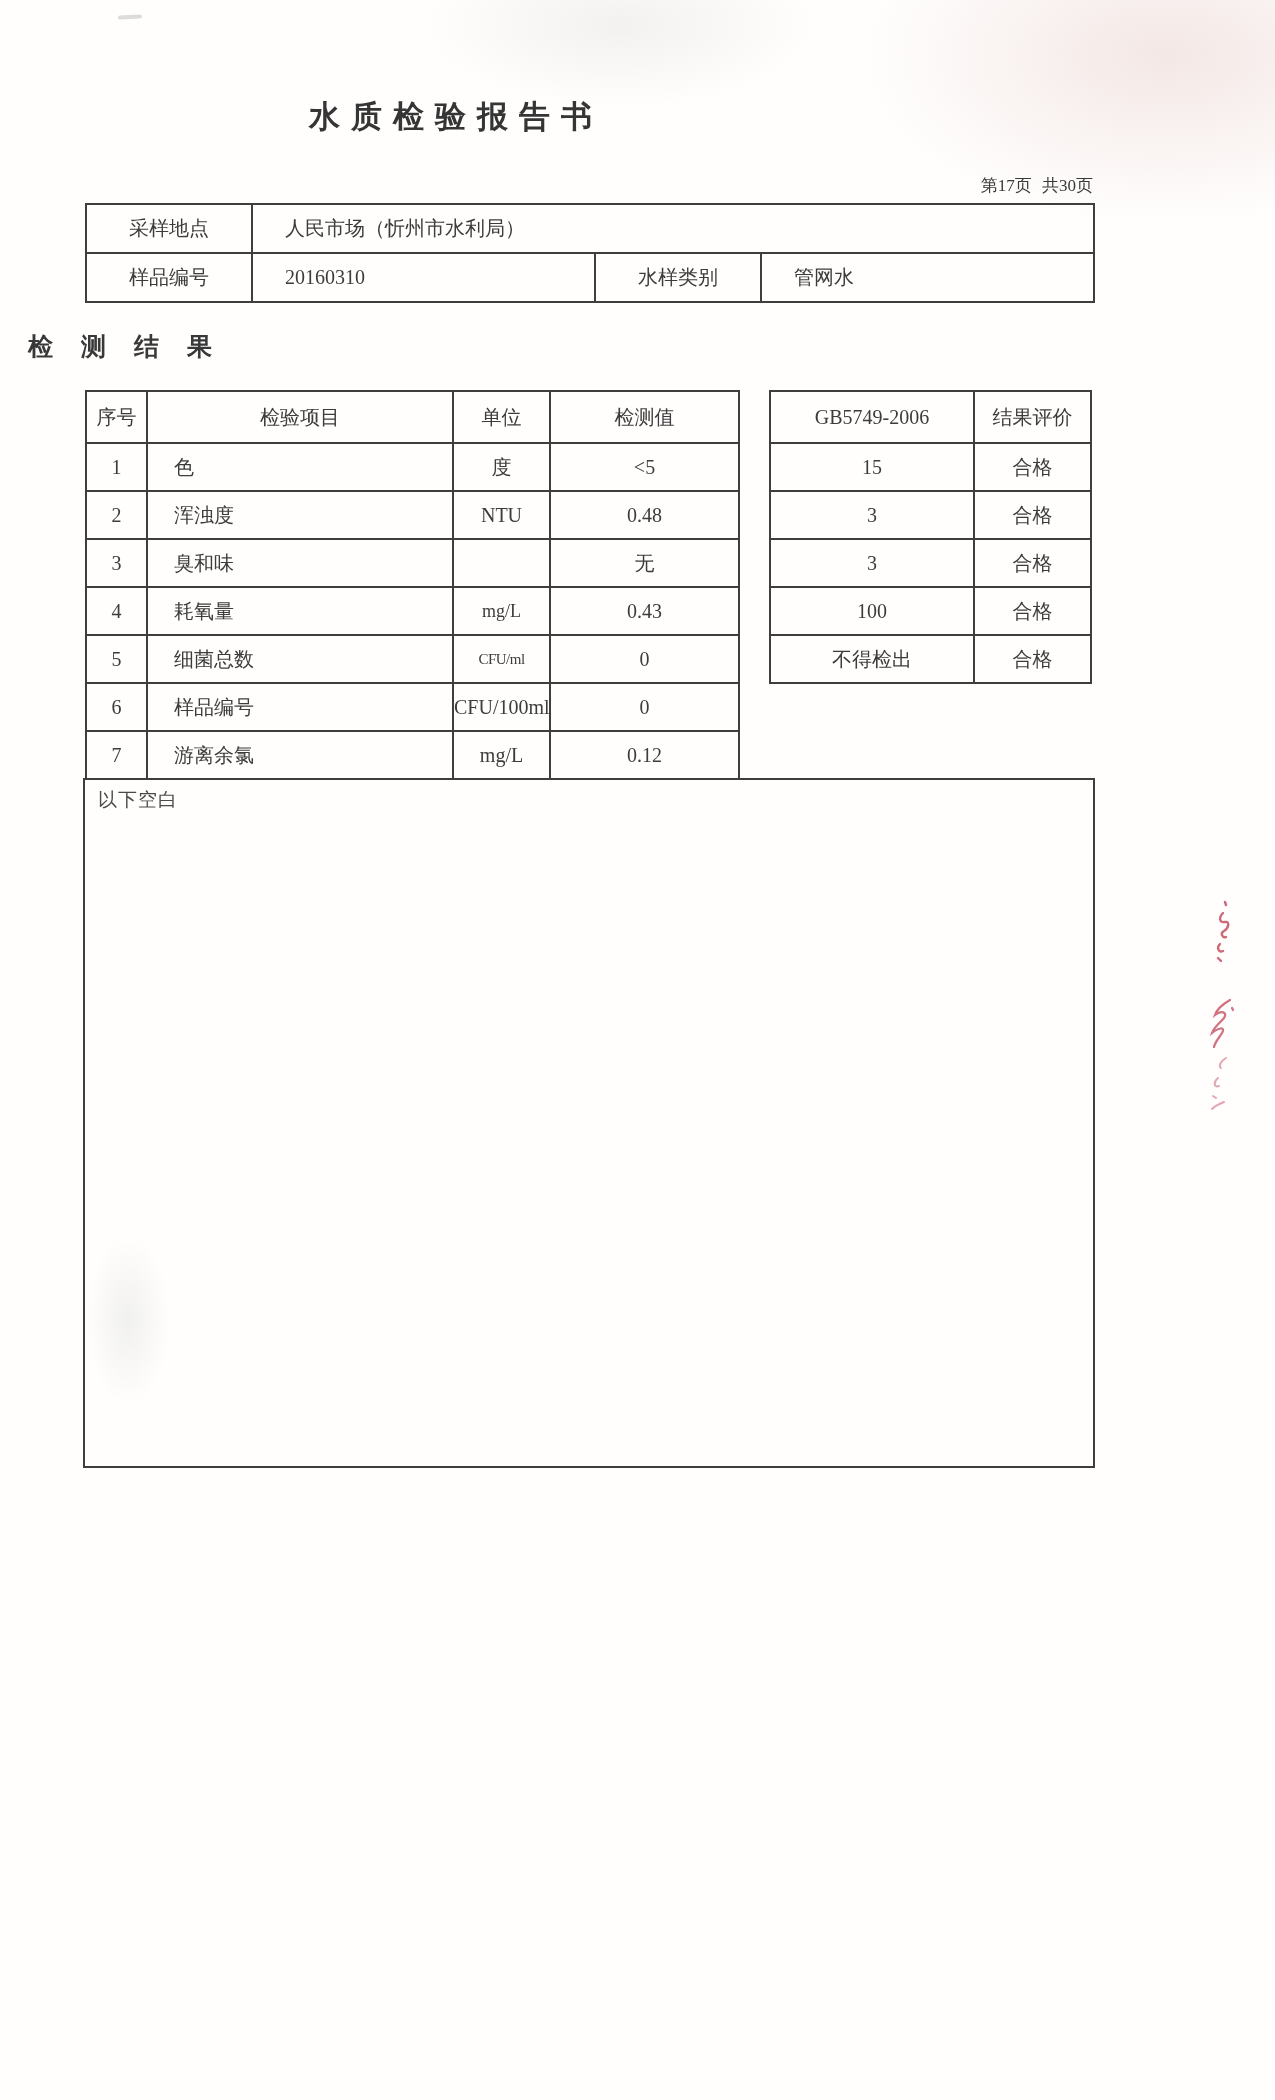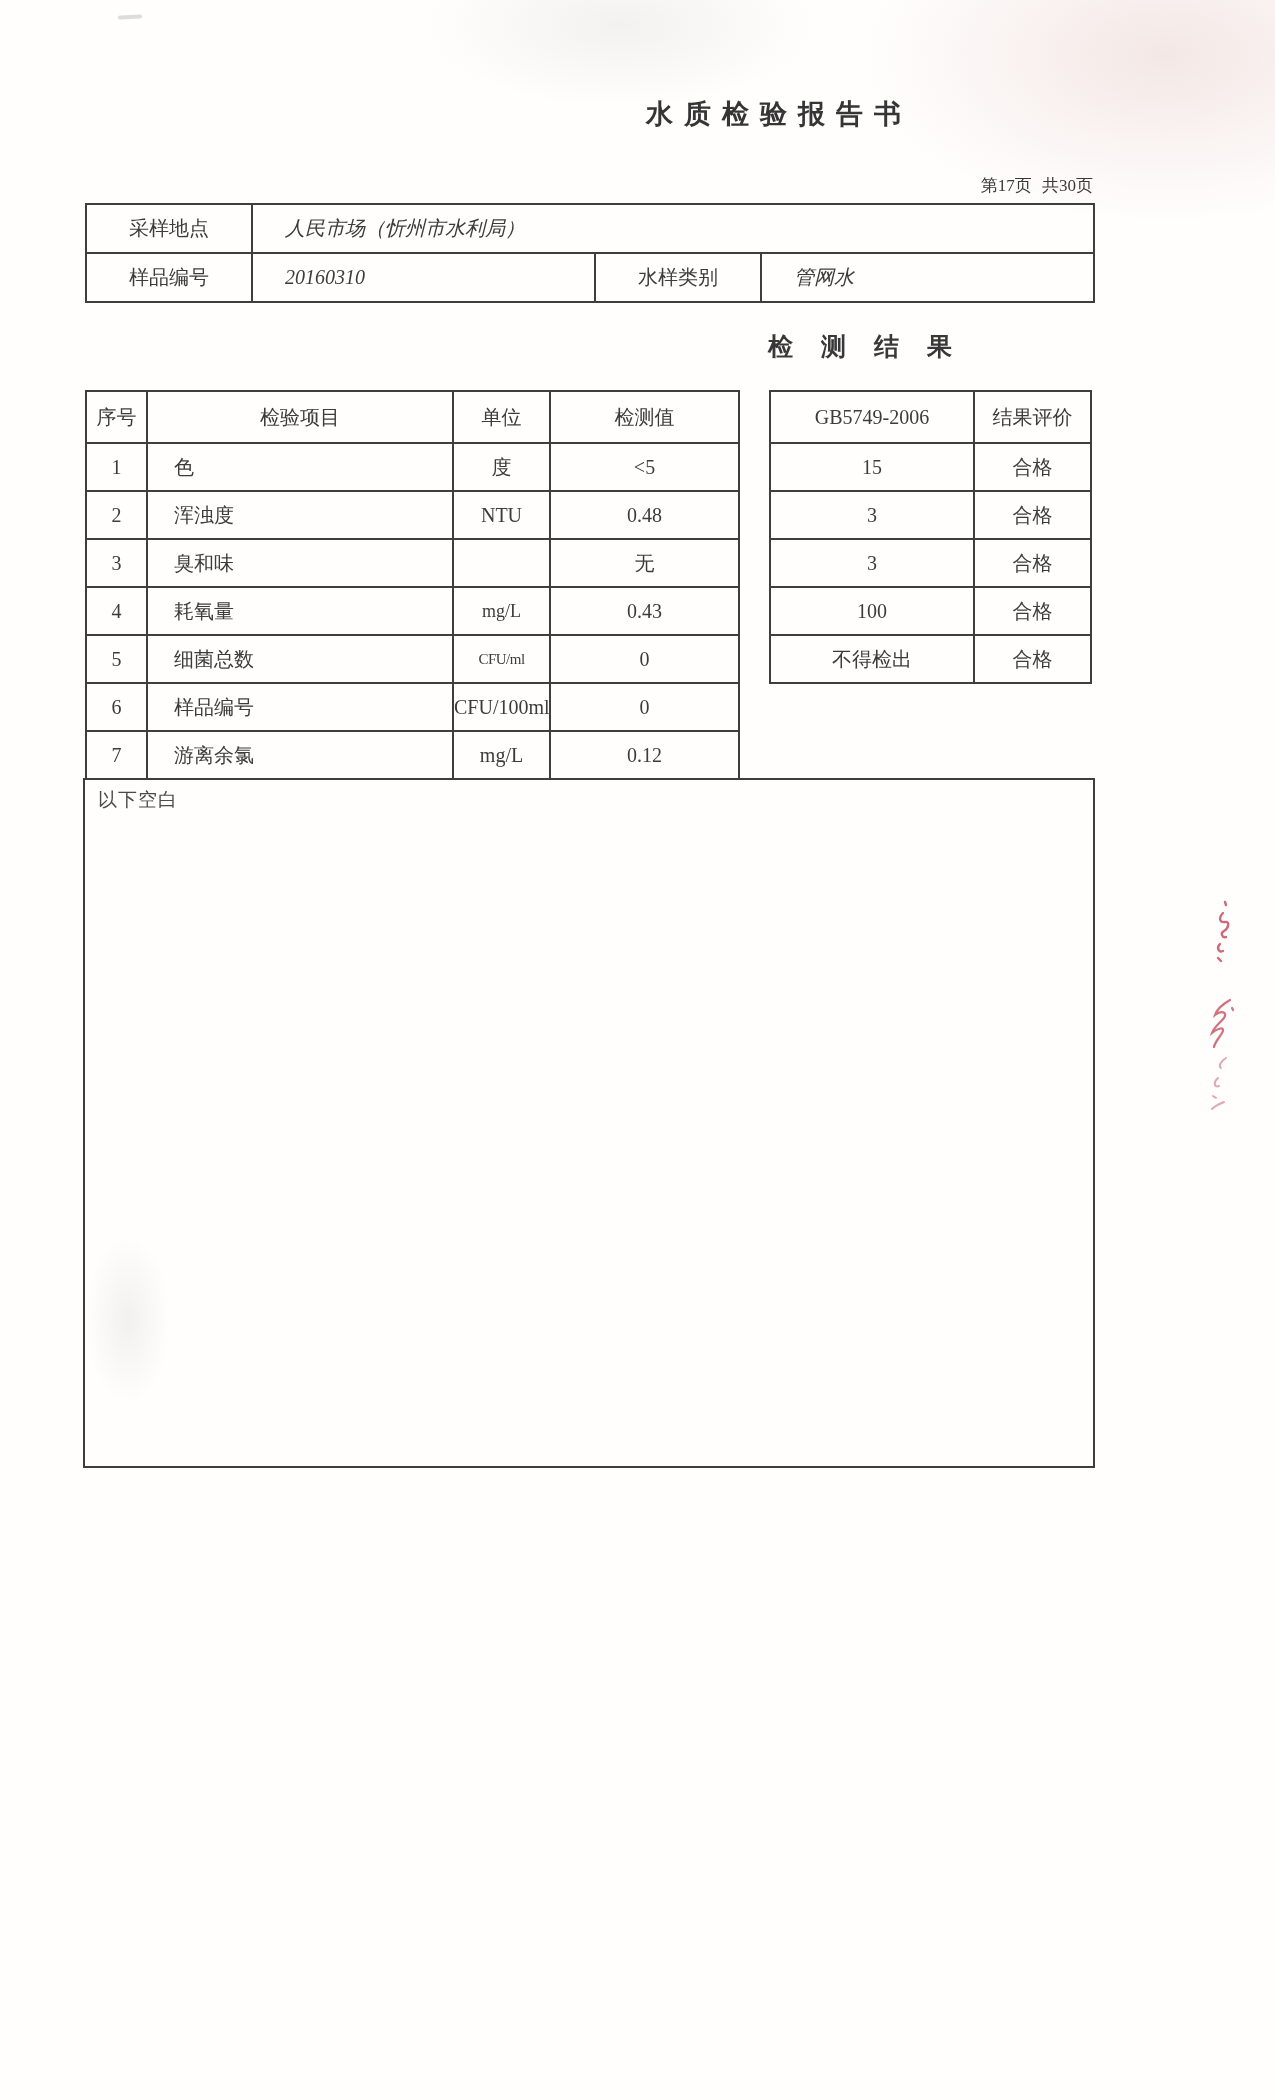--- a/index.html
+++ b/index.html
@@ -11,35 +11,35 @@
       radial-gradient(ellipse 430px 240px at 1165px 55px, rgba(234,213,210,0.55), rgba(234,213,210,0) 70%),
       radial-gradient(ellipse 260px 110px at 620px 25px, rgba(221,218,214,0.35), rgba(221,218,214,0) 75%),
       radial-gradient(ellipse 60px 120px at 128px 1320px, rgba(190,192,190,0.22), rgba(190,192,190,0) 70%),
       #fffefd;
   }
   .scan-dash {
     position:absolute; left:118px; top:15px; width:24px; height:4px;
     background:#8a8f88; opacity:.3; transform:rotate(-3deg); border-radius:2px;
   }
   .title {
-    position:absolute; left:0; top:96px; width:912px; text-align:right;
-    font-size:27px; font-weight:bold; letter-spacing:11px; color:#353535;
+    position:absolute; left:0; top:96px; width:912px; text-align:center;
+    font-size:31px; font-weight:bold; letter-spacing:11px; color:#353535;
   }
   .page-indicator {
     position:absolute; top:174px; right:182px; font-size:17px; color:#3a3a3a;
     word-spacing:6px;
   }
   table { border-collapse:collapse; table-layout:fixed; }
   td { border:2px solid #3e3e3e; vertical-align:middle; font-size:20px; color:#3c3c3c; overflow:hidden; white-space:nowrap; }
   .info-table { position:absolute; left:85px; top:203px; width:1008px; }
   .info-table td { height:49px;border-radius:11px; }
   .lbl { text-align:center; }
-  .val { text-align:left; padding-left:32px;font-style:italic; }
+  .val { text-align:left; padding-left:32px; }
   .results-heading {
-    position:absolute; left:0; top:330px; width:980px; text-align:right;
+    position:absolute; left:0; top:330px; width:980px; text-align:left;
     font-size:25px; font-weight:bold; letter-spacing:28px; text-indent:28px; color:#383838;
   }
   .t-left  { position:absolute; left:85px;  top:390px; width:653px;padding-left:16px; }
   .t-right { position:absolute; left:769px; top:390px; width:321px;border-radius:10px; }
   .t-left td, .t-right td { text-align:center; }
   .t-left tr.hdr td, .t-right tr.hdr td { height:52px; font-size:20px; }
   .t-left tr.row td, .t-right tr.row td { height:48px; }
   .t-left td.item { text-align:left; padding-left:26px; }
   .t-left tbody tr:nth-child(6) td:nth-child(3) { font-size:15px; letter-spacing:-0.5px; }
   .t-left tbody tr:nth-child(5) td:nth-child(3) { font-size:18px; }

